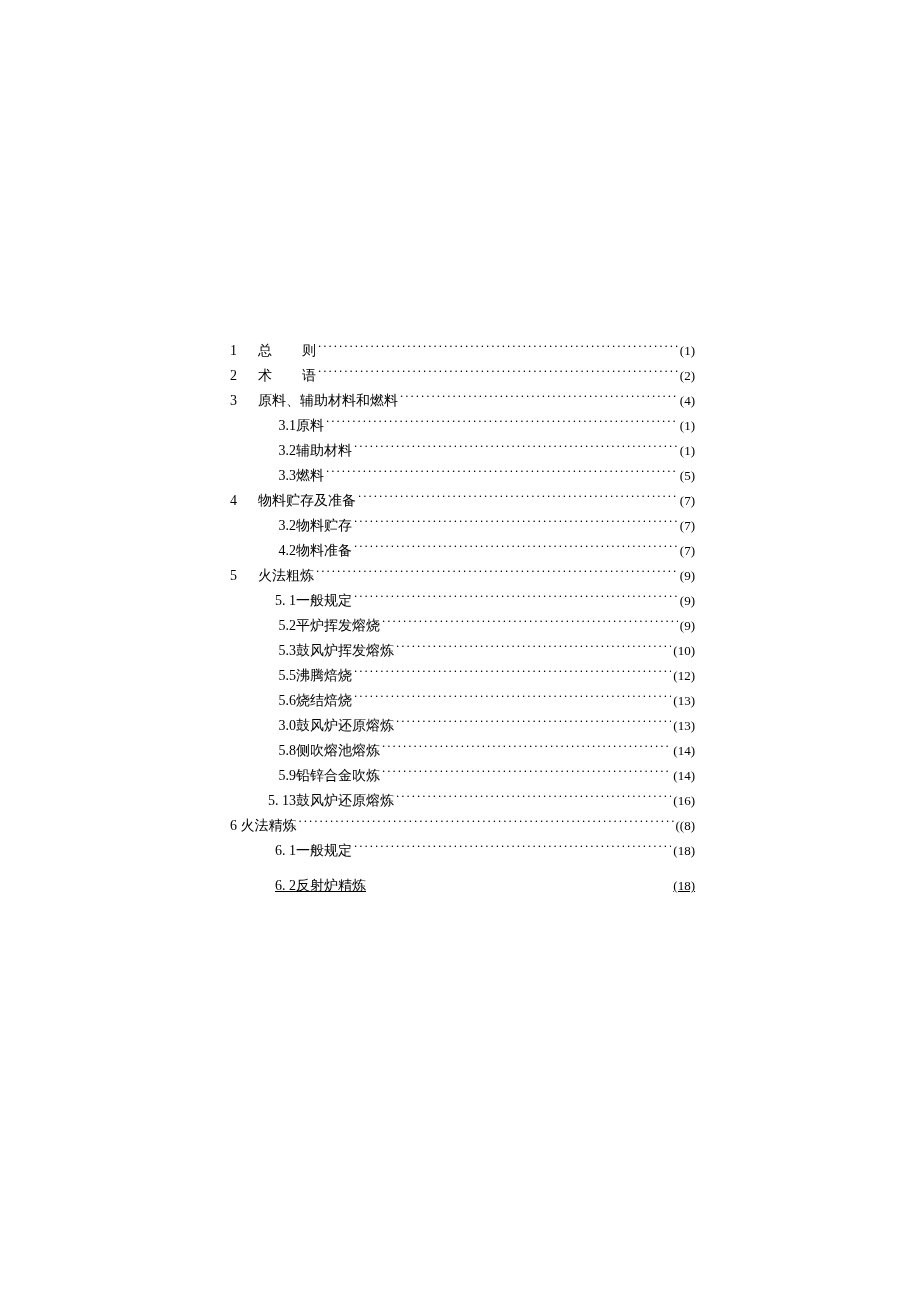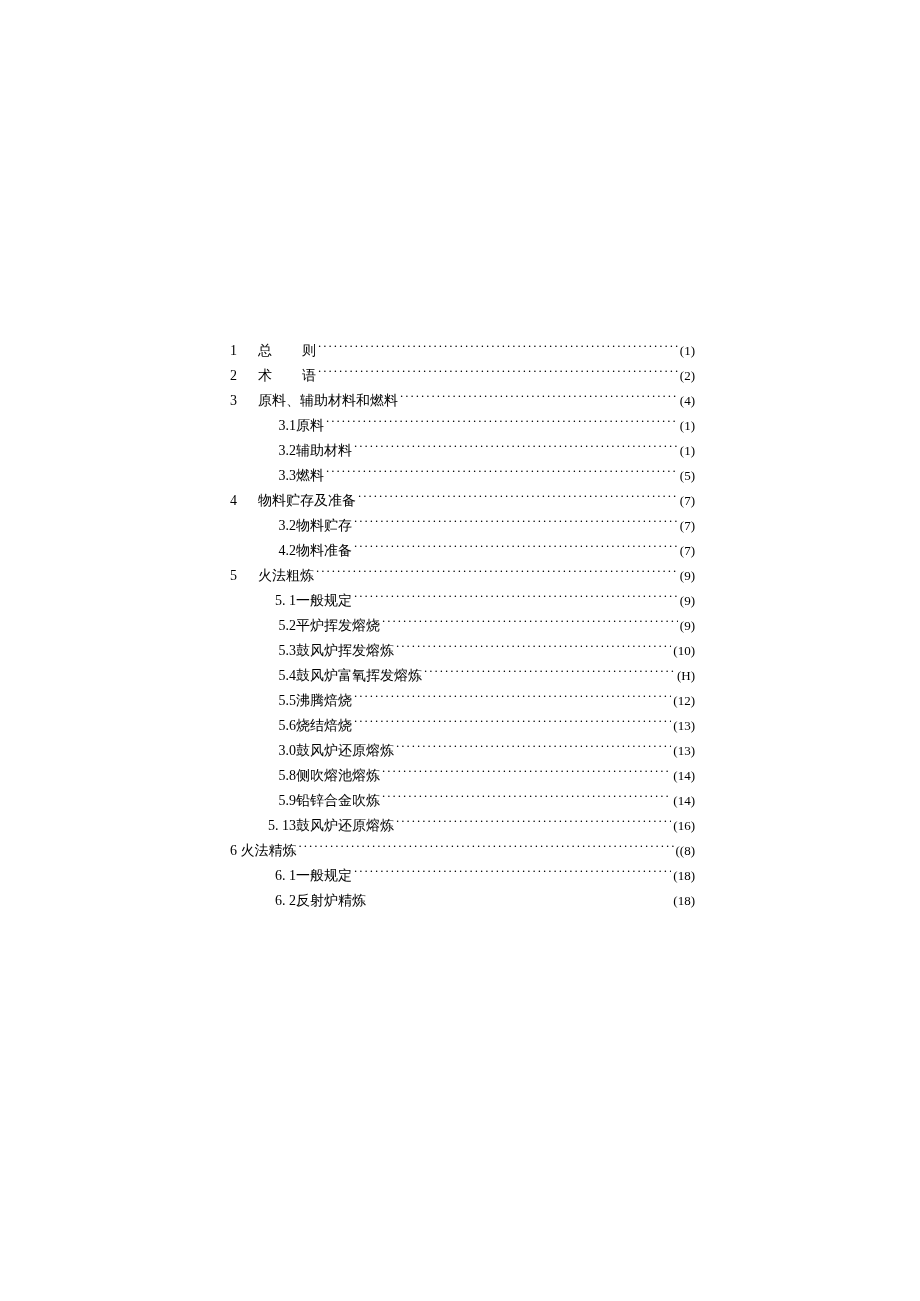--- a/index.html
+++ b/index.html
@@ -145,26 +145,20 @@
         <span class="dots"></span>
         <span class="page-num">(9)</span>
       </div>
       <div class="toc-row">
         <span class="sub">5.3</span>
         <span class="title">鼓风炉挥发熔炼 </span>
         <span class="dots"></span>
         <span class="page-num">(10)</span>
       </div>
       <div class="toc-row">
-        <span class="sub">5.4</span>
-        <span class="title">鼓风炉富氧挥发熔炼 </span>
-        <span class="dots"></span>
-        <span class="page-num">(H)</span>
-      </div>
-      <div class="toc-row">
         <span class="sub">5.5</span>
         <span class="title">沸腾焙烧 </span>
         <span class="dots"></span>
         <span class="page-num">(12)</span>
       </div>
       <div class="toc-row">
         <span class="sub">5.6</span>
         <span class="title">烧结焙烧 </span>
         <span class="dots"></span>
         <span class="page-num">(13)</span>
@@ -197,20 +191,20 @@
         <span class="title">6 火法精炼 </span>
         <span class="dots"></span>
         <span class="page-num">((8)</span>
       </div>
       <div class="toc-row">
         <span class="sub">6. 1</span>
         <span class="title">一般规定 </span>
         <span class="dots"></span>
         <span class="page-num">(18)</span>
       </div>
-      <div class="toc-row no-dots" style="">
+      <div class="toc-row no-dots" style="margin-top: 10px; text-decoration: underline;">
         <span class="sub">6. 2</span>
         <span class="title">反射炉精炼</span>
         <span class="dots"></span>
         <span class="page-num">(18)</span>
       </div>
     </div>
 </div>
 
 </body></html>

